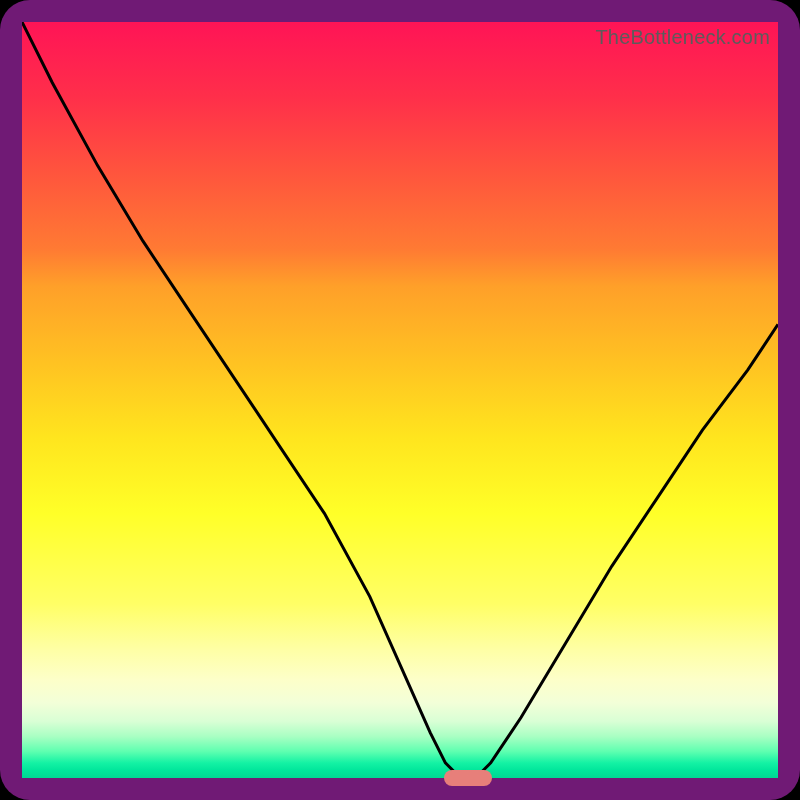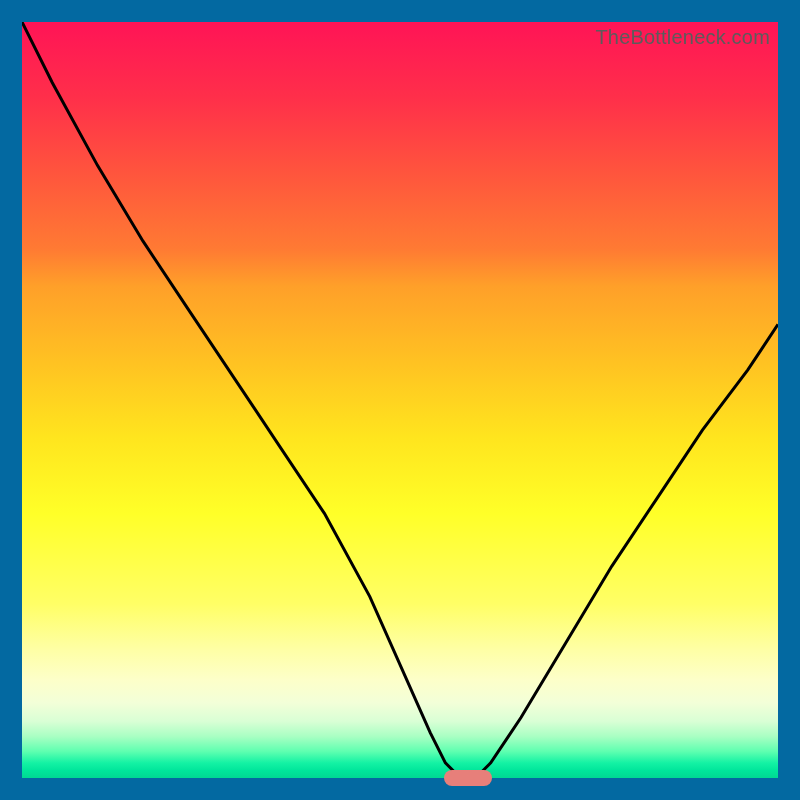--- a/index.html
+++ b/index.html
@@ -8,21 +8,22 @@
     width: 800px;
     height: 800px;
     overflow: hidden;
     background: #000;
     font-family: Arial, Helvetica, sans-serif;
   }
   .frame {
     position: relative;
     width: 800px;
     height: 800px;
-    background: #0369a1;
+    background: #701a75;
+    border-radius: 30px;
   }
   .plot-area {
     position: absolute;
     left: 22px;
     top: 22px;
     width: 756px;
     height: 756px;
     background: linear-gradient(
       to bottom,
       #ff1456 0%,

